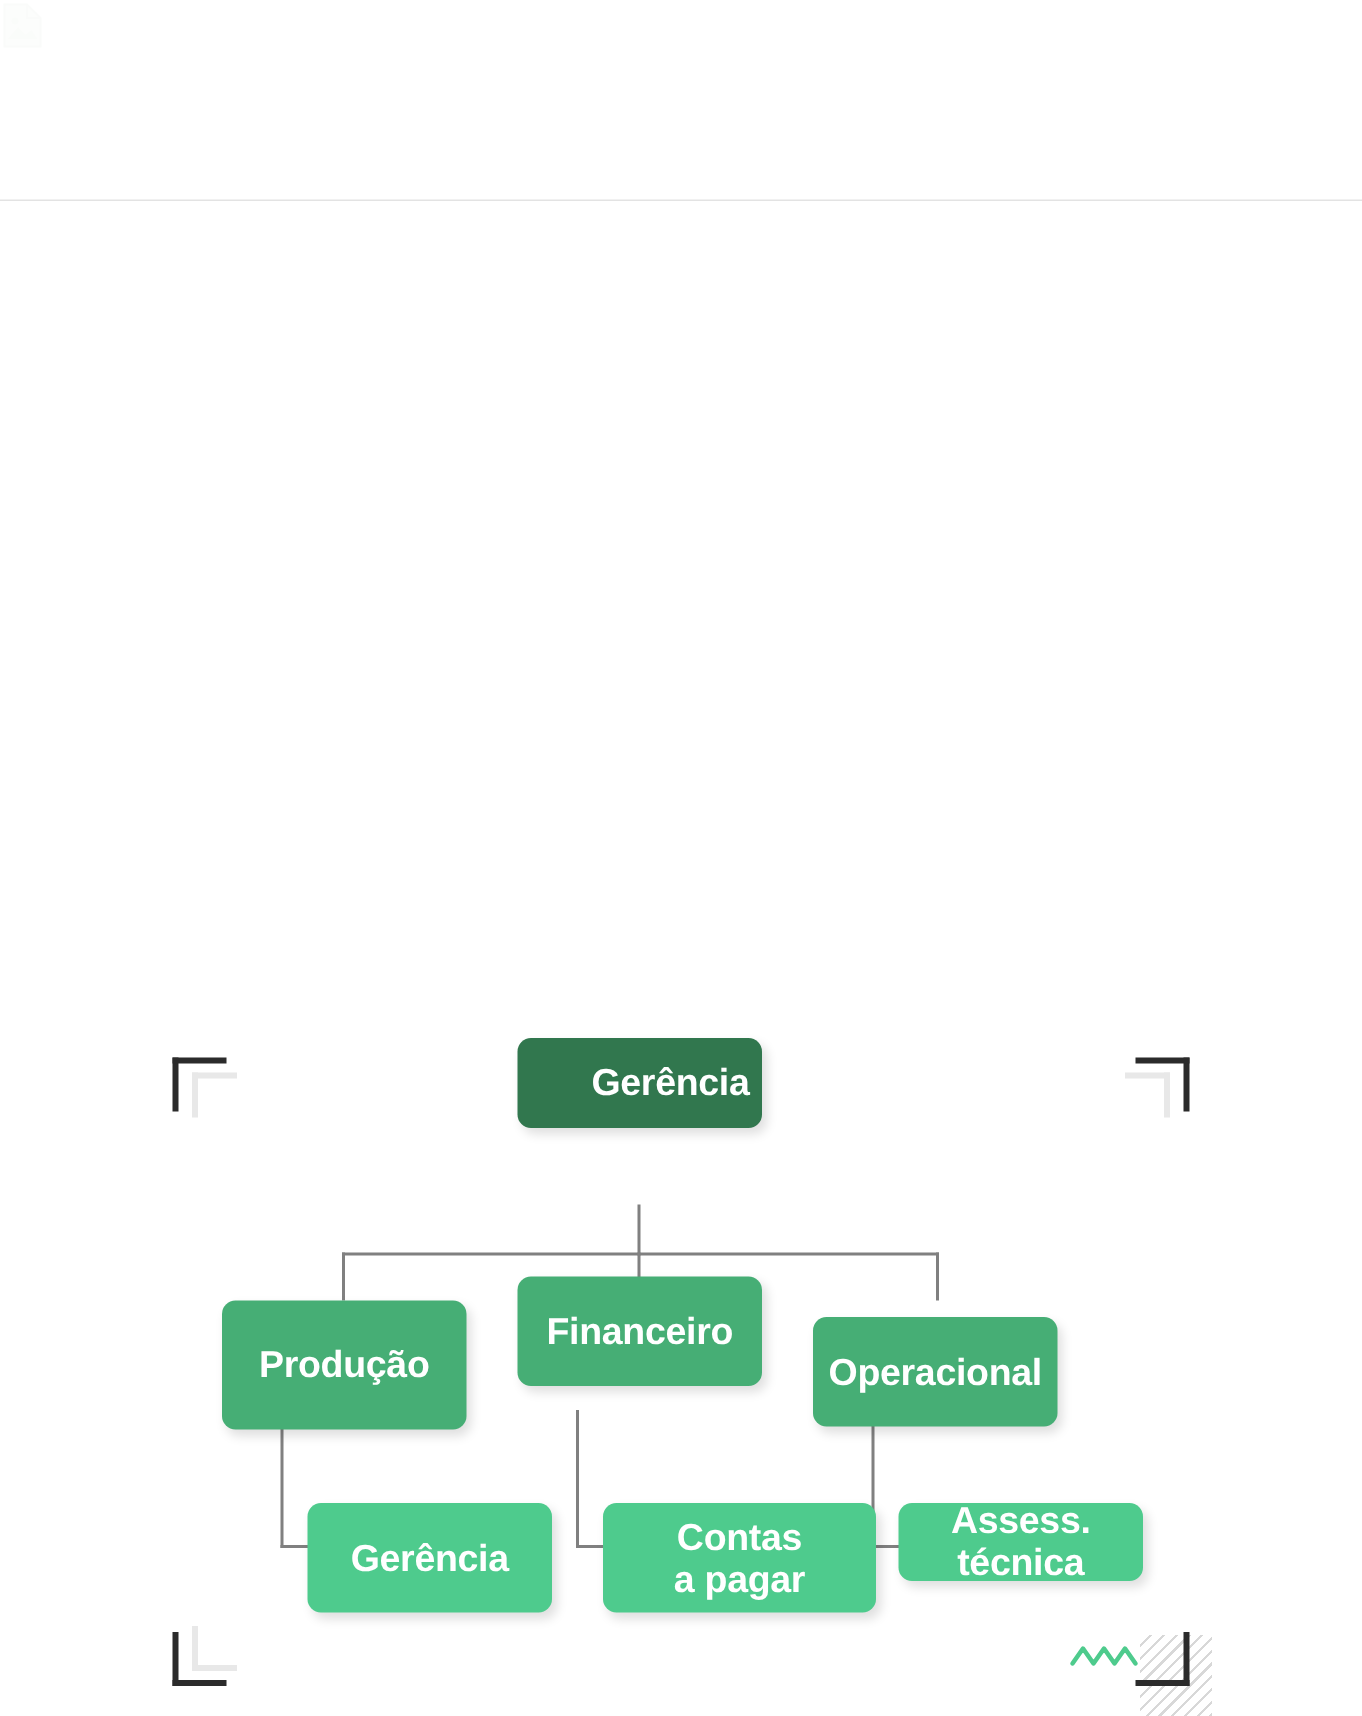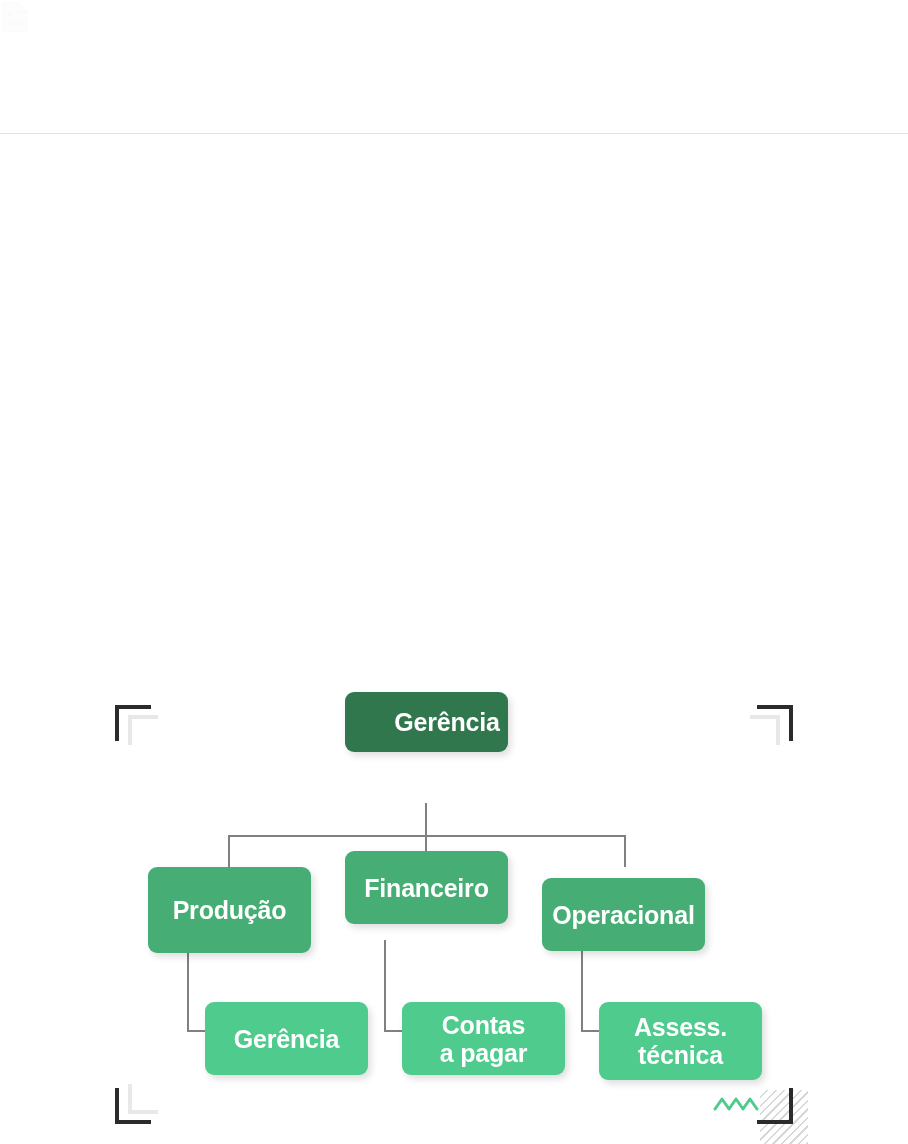--- a/index.html
+++ b/index.html
@@ -136,22 +136,22 @@
   .node-root  { background: #31774E; font-size: 25px; }
   .node-lvl2  { background: #46AE75; font-size: 25px; }
   .node-lvl3  { background: #4ECB8D; font-size: 25px; }
 
   
   #node-gerencia   { left: 345px; top: 692px;  width: 163px; height: 60px; padding-left: 47px; }
   #node-producao   { left: 148px; top: 867px;  width: 163px; height: 86px; }
   #node-financeiro { left: 345px; top: 851px;  width: 163px; height: 73px; }
   #node-operacional{ left: 542px; top: 867px;  width: 163px; height: 73px; margin-top: 11px; }
   #node-fabrica    { left: 205px; top: 1002px; width: 163px; height: 73px; }
-  #node-contas     { left: 402px; top: 1002px; width: 163px; height: 73px; }
-  #node-assess     { left: 599px; top: 1002px; width: 163px; height: 78px; }
+  #node-contas     { left: 402px; top: 1002px; width: 182px; height: 73px; }
+  #node-assess     { left: 599px; top: 1002px; width: 163px; height: 52px; }
 
   .node-label { display: block; }
 </style>
 </head>
 <body>
 
 <div class="broken-image-icon">
   <svg viewBox="0 0 26 30" width="26" height="30" xmlns="http://www.w3.org/2000/svg">
     <path d="M1 1 H16 L25 10 V29 H1 Z" fill="#f2f6f2" stroke="#e2eae2" stroke-width="1.4"></path>
     <path d="M16 1 V10 H25" fill="none" stroke="#e2eae2" stroke-width="1.4"></path>

